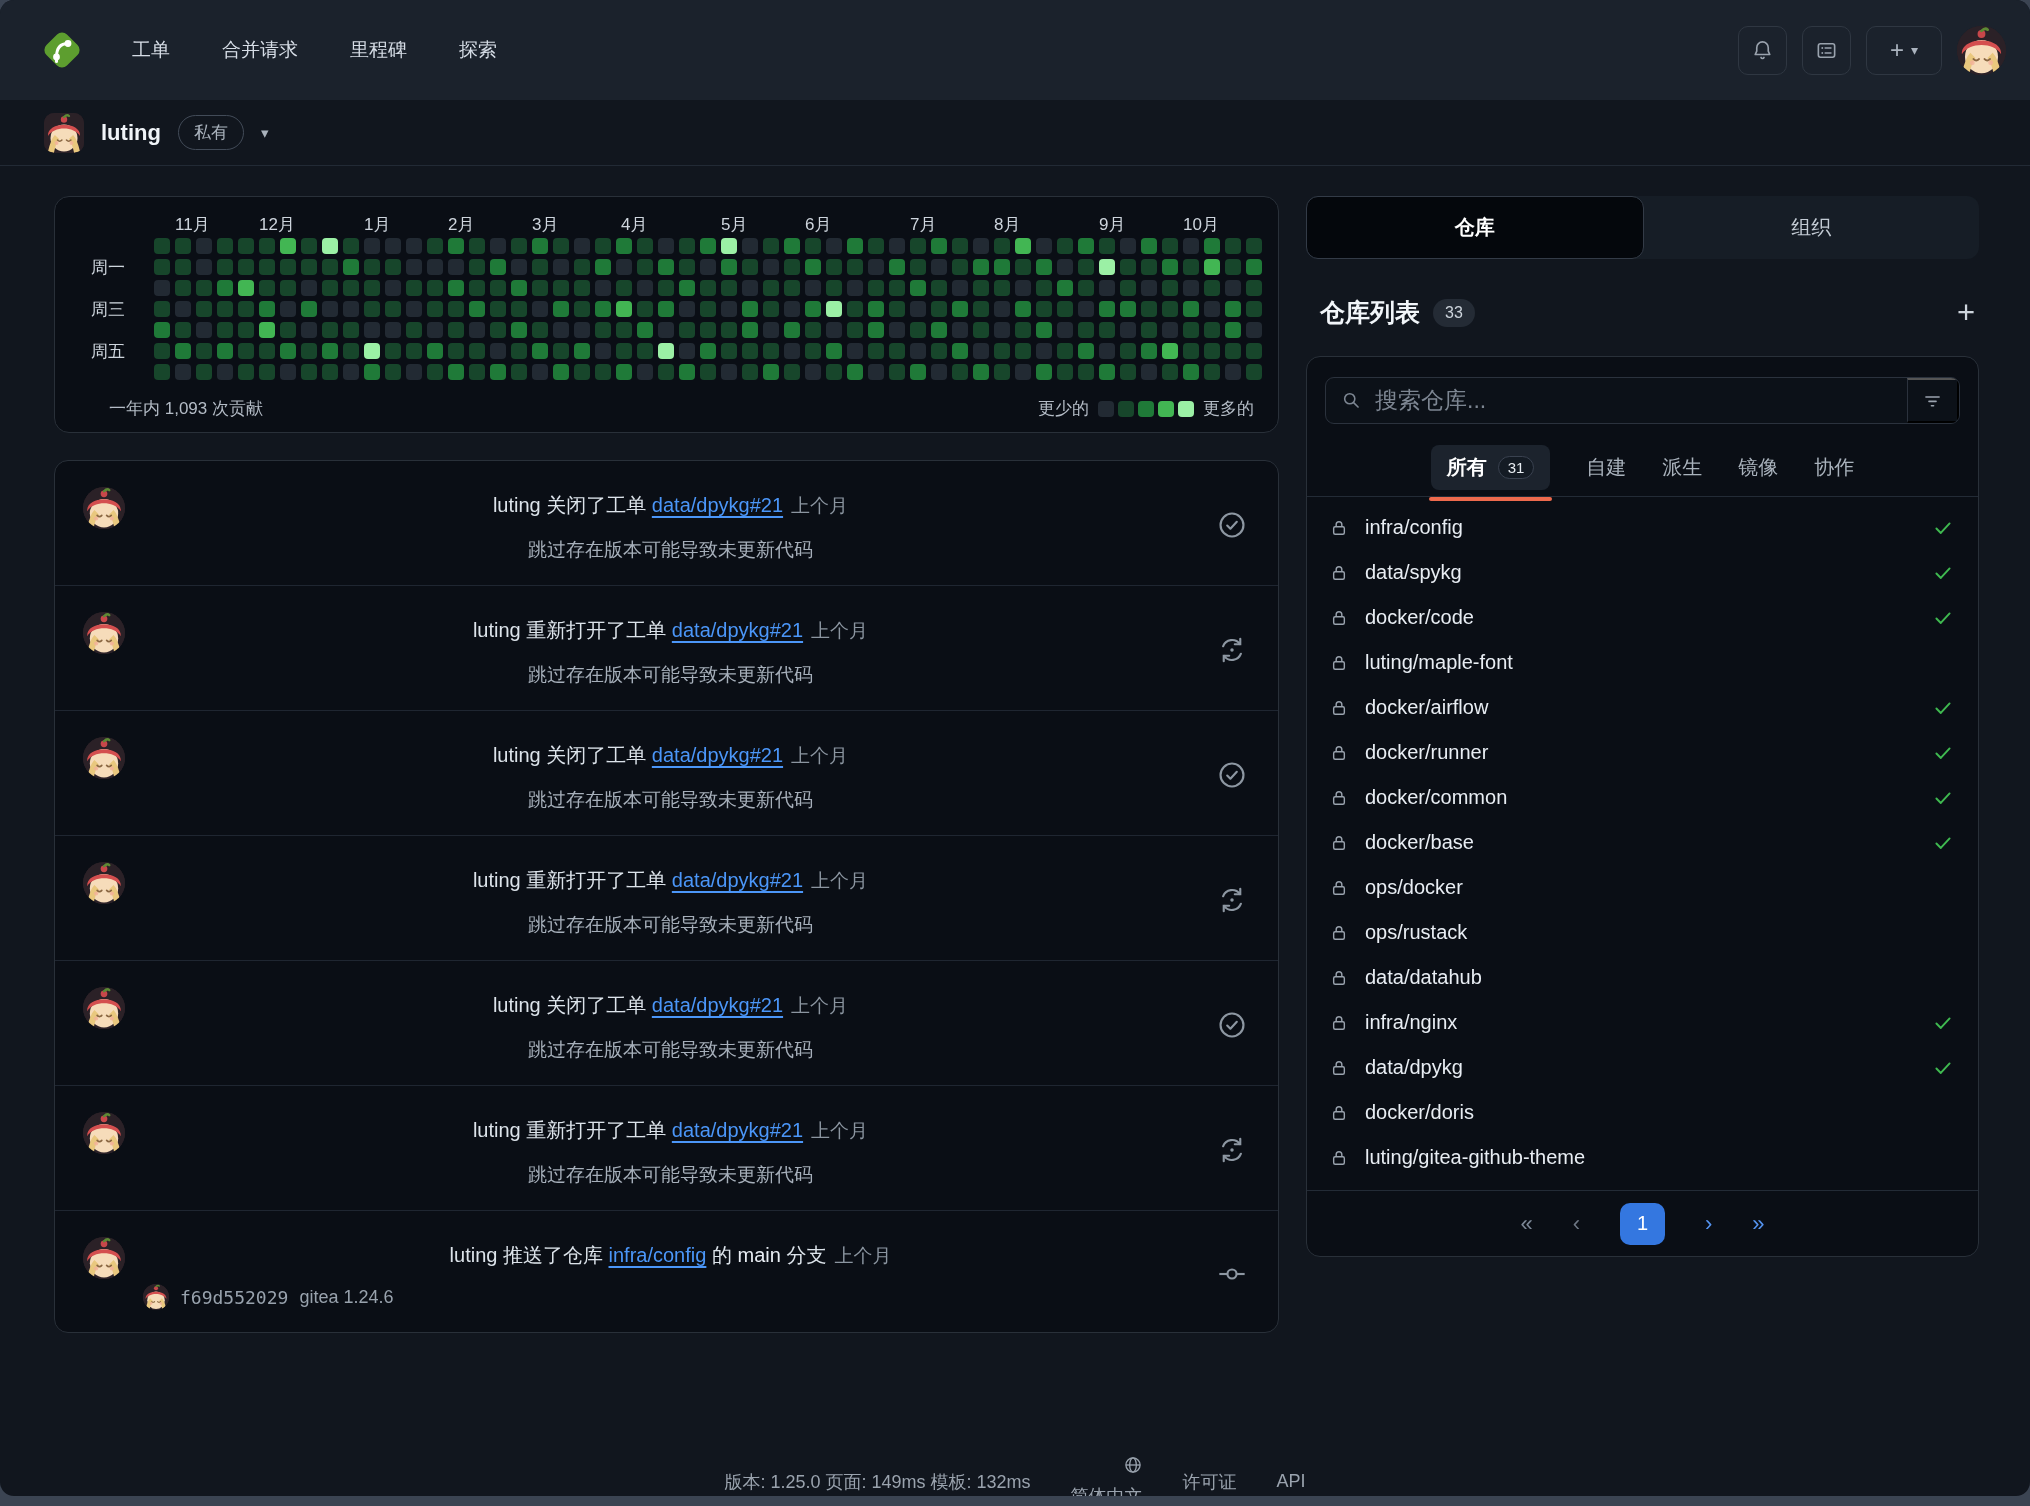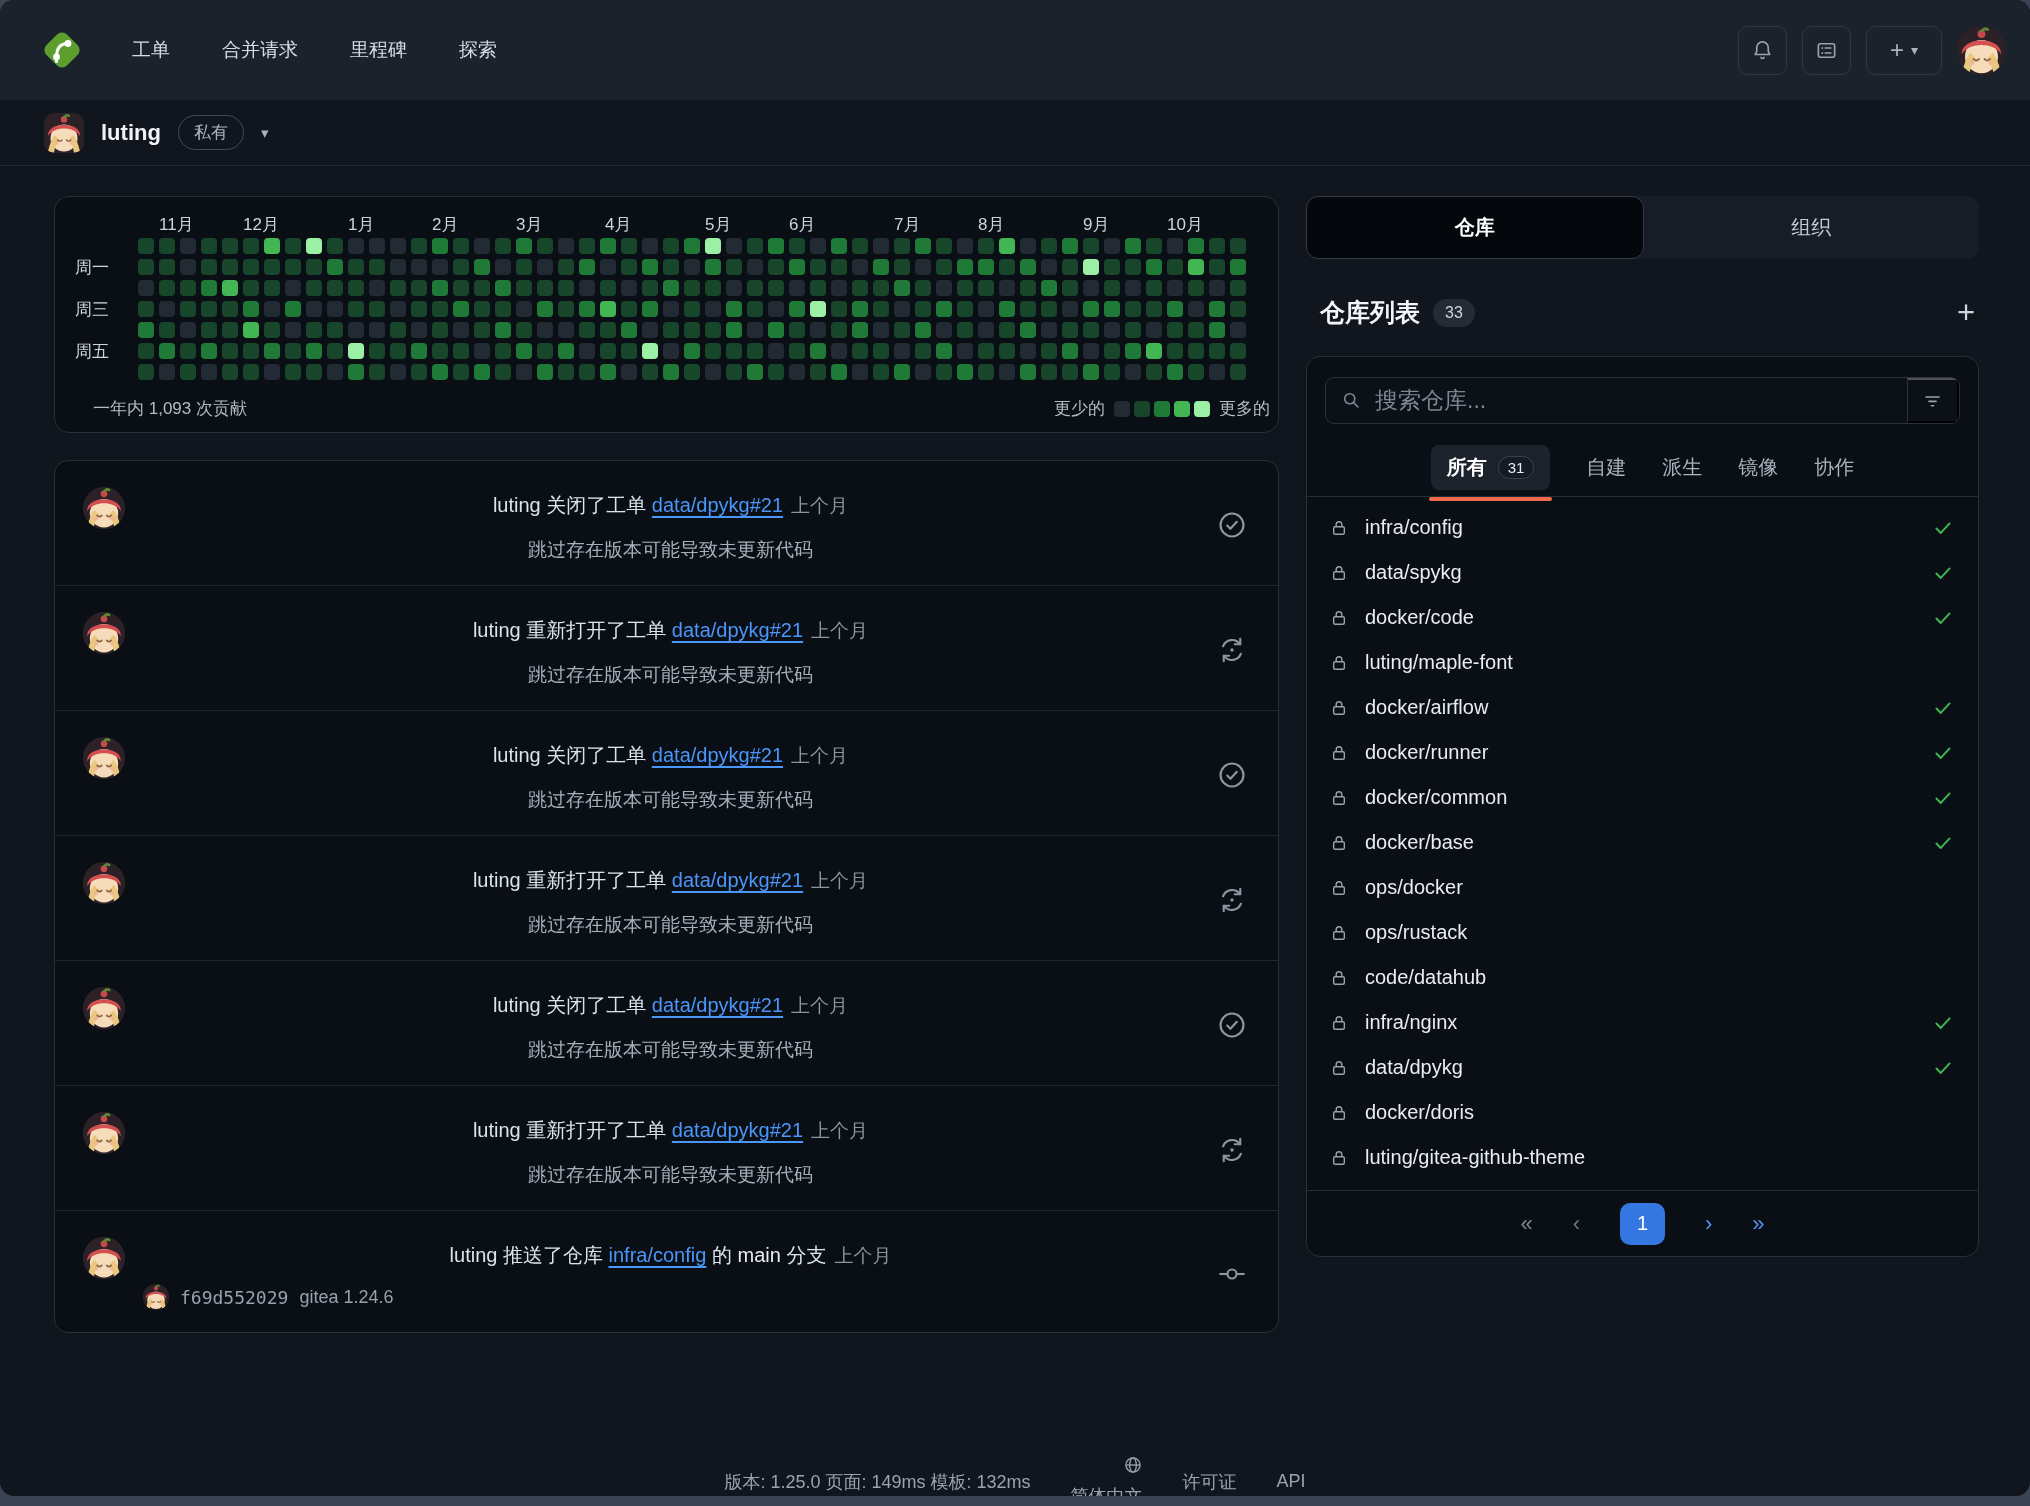--- a/index.html
+++ b/index.html
@@ -30,21 +30,21 @@
   .profile-bar { height: 66px; border-bottom: 1px solid #222a35; display: flex; align-items: center; padding: 0 44px; gap: 17px; }
   .profile-name { font-size: 22px; font-weight: bold; color: #f0f4f8; }
   .profile-badge { border: 1px solid #424b58; border-radius: 999px; padding: 5px 15px; color: #a9b2bc; font-size: 17px; }
   .profile-caret { color: #a9b2bc; font-size: 15px; }
   
   .main { display: flex; padding: 30px 53px 0 54px; gap: 27px; align-items: flex-start; }
   .col-left { width: 1225px; flex: none; }
   .col-right { width: 673px; flex: none; }
   .card { background: #0a0e15; border: 1px solid #293039; border-radius: 14px; }
   
-  .hm { padding: 15px 8px 12px; border-radius: 15px; }
+  .hm { padding: 15px 24px 12px; border-radius: 15px; }
   .hm-months { position: relative; height: 26px; margin-left: 75px; font-size: 17px; color: #ced5dd; }
   .hm-month { position: absolute; top: 1px; }
   .hm-flex { display: flex; }
   .hm-days { width: 75px; flex: none; font-size: 17px; color: #ced5dd; }
   .hm-day { height: 16px; margin-bottom: 5px; line-height: 17px; padding-left: 12px; }
   .hm-grid { display: grid; grid-template-rows: repeat(7, 16px); grid-auto-flow: column; grid-auto-columns: 16px; gap: 5px; }
   .hm-cell { width: 16px; height: 16px; border-radius: 4px; }
   .hm-legend { display: flex; align-items: center; margin-top: 12px; font-size: 17px; color: #b4bcc6; }
   .hm-count { margin-left: 30px; }
   .hm-scale { margin-left: auto; display: flex; align-items: center; gap: 9px; }
@@ -896,21 +896,21 @@
               </span>
               <span class="repo-name">ops/rustack</span>
             </div>
             <div class="repo-row">
               <span class="lock svg-icon">
                 <svg viewBox="0 0 24 24" fill="none" stroke="currentColor" stroke-width="1.7">
                   <rect x="5.6" y="10.4" width="12.8" height="9" rx="1.8"></rect>
                   <path d="M8.6 10.4V7.9a3.4 3.4 0 0 1 6.8 0v2.5"></path>
                 </svg>
               </span>
-              <span class="repo-name">code/datahub</span>
+              <span class="repo-name">data/datahub</span>
             </div>
             <div class="repo-row">
               <span class="lock svg-icon">
                 <svg viewBox="0 0 24 24" fill="none" stroke="currentColor" stroke-width="1.7">
                   <rect x="5.6" y="10.4" width="12.8" height="9" rx="1.8"></rect>
                   <path d="M8.6 10.4V7.9a3.4 3.4 0 0 1 6.8 0v2.5"></path>
                 </svg>
               </span>
               <span class="repo-name">infra/nginx</span>
               <span class="repo-check svg-icon">

